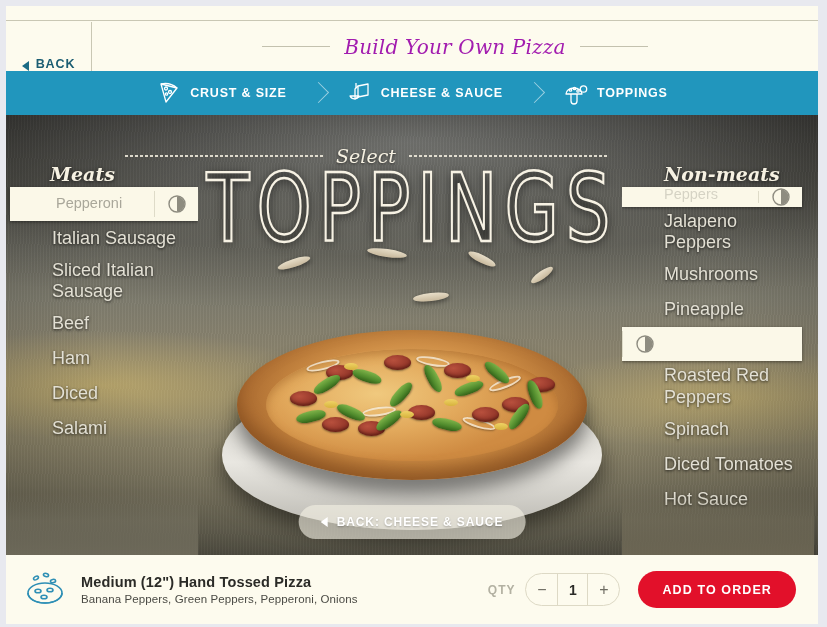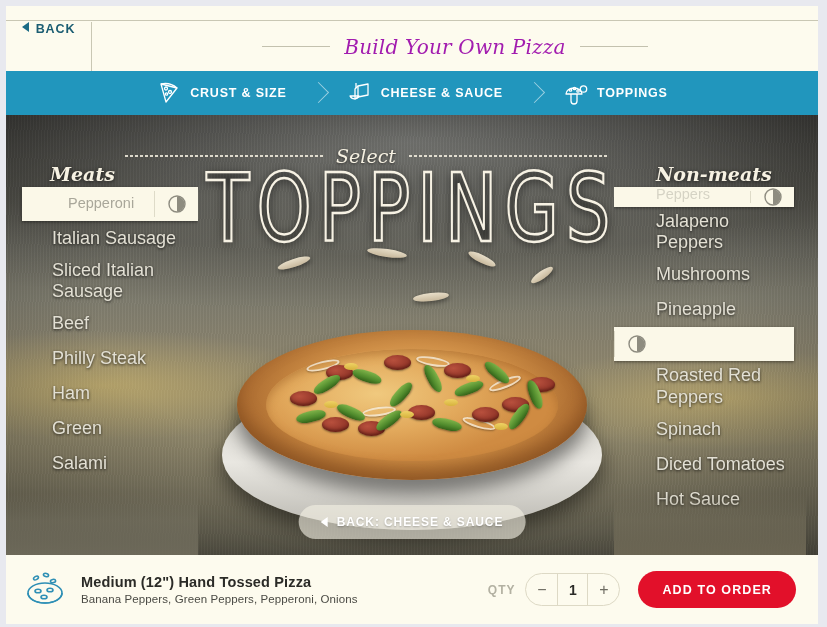--- a/index.html
+++ b/index.html
@@ -37,21 +37,21 @@
 
   
   .header {
     position: absolute; left: 0; top: 16px;
     width: 812px; height: 49px;
     background: #fdfbee;
     display: flex; align-items: stretch;
   }
   .back-btn {
     width: 86px;
-    display: flex; align-items: flex-start; justify-content: center;
+    display: flex; align-items: flex-end; justify-content: center;
     gap: 7px;
     border-right: 1px solid #c9c7b4;
     cursor: pointer;
   }
   .back-btn .caret {
     width: 0; height: 0;
     border-top: 5px solid transparent;
     border-bottom: 5px solid transparent;
     border-right: 7px solid #1b6b85;
   }
@@ -270,21 +270,21 @@
   }
 
   
   .col {
     position: absolute; top: 0;
     width: 192px; height: 440px;
     z-index: 5;
     overflow: hidden;
   }
   .col.left  { left: 0; }
-  .col.right { right: 12px; }
+  .col.right { right: 4px; }
 
   .col-title {
     position: absolute; top: 48px;
     width: 192px;
     font-family: "DejaVu Serif", "Liberation Serif", serif;
     font-style: italic; font-weight: bold;
     font-size: 19px;
     color: #f6f1e2;
     text-shadow: 0 1px 4px rgba(0,0,0,.7);
   }
@@ -313,21 +313,21 @@
   }
   .col.left  .item .name { padding-left: 46px; padding-right: 8px; }
   .col.right .item .name { padding-left: 42px; padding-right: 8px; }
 
   
   .item.selected {
     background: #fbf8e8;
     box-shadow: 0 1px 3px rgba(0,0,0,.45);
     min-height: 34px;
   }
-  .col.left  .item.selected { margin-left: 16px; }
+  .col.left  .item.selected { margin-left: 4px; }
   .col.right .item.selected { margin-right: 12px; }
   .item.selected .name {
     color: #a9a79a;
     text-shadow: none;
     font-size: 14.5px;
   }
   .portion {
     width: 44px;
     display: flex; align-items: center; justify-content: center;
     align-self: stretch;
@@ -594,27 +594,24 @@
               <div class="item">
                 <span class="name">Italian Sausage</span>
               </div>
               <div class="item">
                 <span class="name">Sliced Italian Sausage</span>
               </div>
               <div class="item">
                 <span class="name">Beef</span>
               </div>
               <div class="item">
-                <span class="name">Philly Steak</span>
-              </div>
-              <div class="item">
                 <span class="name">Ham</span>
               </div>
               <div class="item">
-                <span class="name">Green</span>
+                <span class="name">Diced</span>
               </div>
               <div class="item">
                 <span class="name">Salami</span>
               </div>
             </div>
         </div>
         <div class="fade-bottom"></div>
       </div>
 
       <div class="col right">

